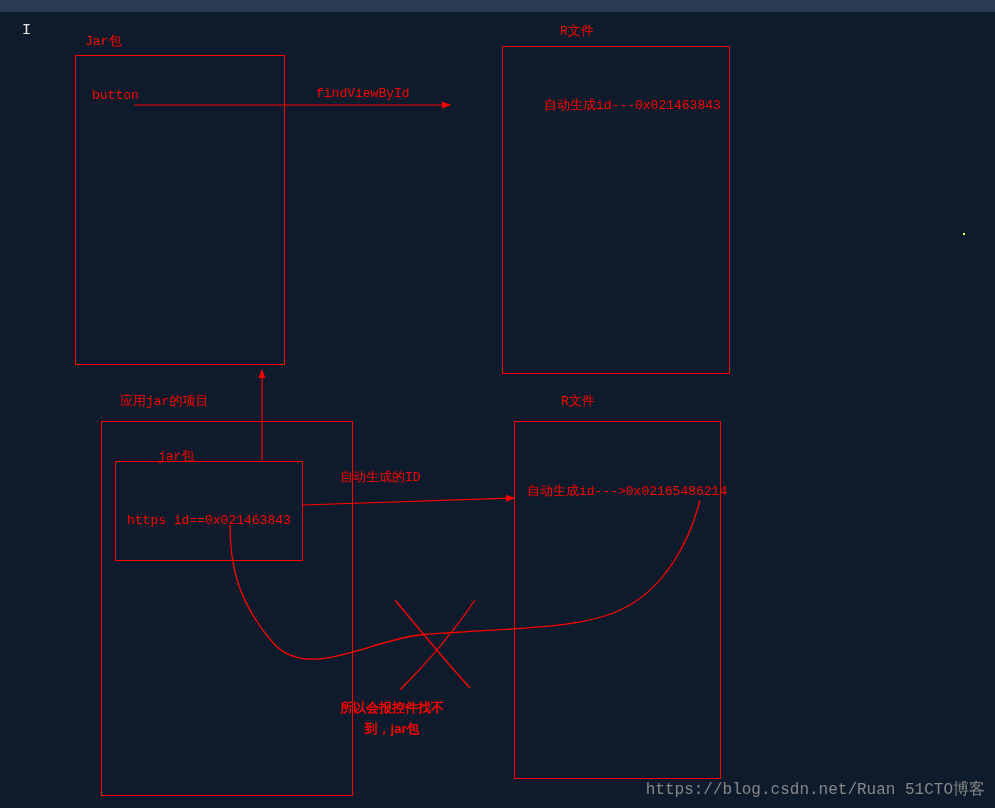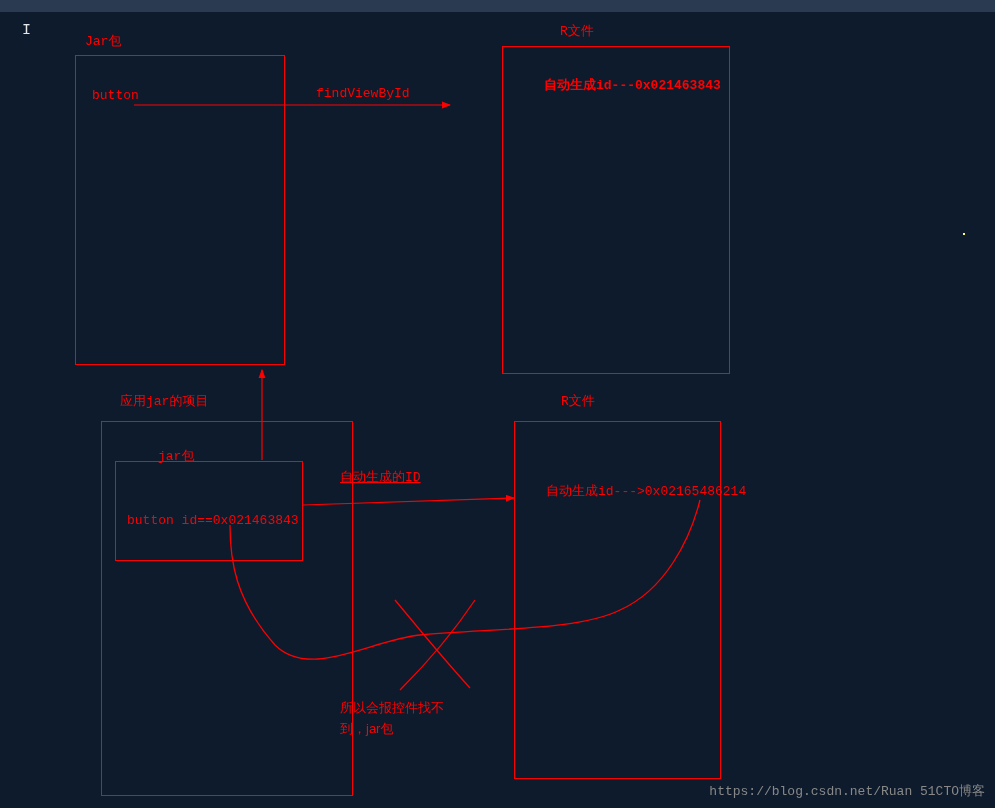--- a/index.html
+++ b/index.html
@@ -33,31 +33,32 @@
       border: 1px solid #ff0000;
     }
     .label {
       position: absolute;
       color: #ff0000;
       white-space: nowrap;
     }
     .bold-label {
       position: absolute;
       color: #ff0000;
-      font-weight: normal;
+      font-weight: bold;
       font-family: "Microsoft YaHei", sans-serif;
       font-size: 13px;
       line-height: 1.6;
+      text-align: center;
     }
     .watermark1 {
       position: absolute;
       right: 10px;
       bottom: 8px;
       color: #888;
-      font-size: 13px;
+      font-size: 16px;
       font-family: "Courier New", monospace;
     }
     svg.overlay {
       position: absolute;
       top: 0;
       left: 0;
       width: 995px;
       height: 808px;
       pointer-events: none;
     }
@@ -69,36 +70,36 @@
 <div class="topbar"></div>
 
 <span class="cursor">I</span>
 
 <span class="label" style="left:85px; top:32px;">Jar包</span>
 <div class="box" style="left:75px; top:55px; width:210px; height:310px;"></div>
 <span class="label" style="left:92px; top:88px;">button</span>
 
 <span class="label" style="left:560px; top:22px;">R文件</span>
 <div class="box" style="left:502px; top:46px; width:228px; height:328px;"></div>
-<span class="label" style="left:544px; top:76px;font-weight:bold;">自动生成id---0x021463843</span>
+<span class="label" style="left:544px; top:96px;">自动生成id---0x021463843</span>
 
 <span class="label" style="left:316px; top:86px;text-align:right;">findViewById</span>
 
 <span class="label" style="left:120px; top:392px;">应用jar的项目</span>
 <div class="box" style="left:101px; top:421px; width:252px; height:375px;"></div>
 
 <span class="label" style="left:158px; top:447px;">jar包</span>
 <div class="box" style="left:115px; top:461px; width:188px; height:100px;"></div>
-<span class="label" style="left:127px; top:513px;">button id==0x021463843</span>
+<span class="label" style="left:127px; top:513px;">https id==0x021463843</span>
 
 <span class="label" style="left:561px; top:392px;">R文件</span>
 <div class="box" style="left:514px; top:421px; width:207px; height:358px;"></div>
-<span class="label" style="left:546px; top:482px;">自动生成id---&gt;0x02165486214</span>
+<span class="label" style="left:527px; top:482px;">自动生成id---&gt;0x02165486214</span>
 
-<span class="label" style="left:340px; top:468px;text-decoration:underline;">自动生成的ID</span>
+<span class="label" style="left:340px; top:468px;">自动生成的ID</span>
 
 <div class="bold-label" style="left:340px; top:698px;">
   <span>所以会报控件找不</span><br>
   <span>到，jar包</span>
 </div>
 
 <div class="dot" style="right:30px; top:233px;"></div>
 
 <svg class="overlay">
   <defs>

